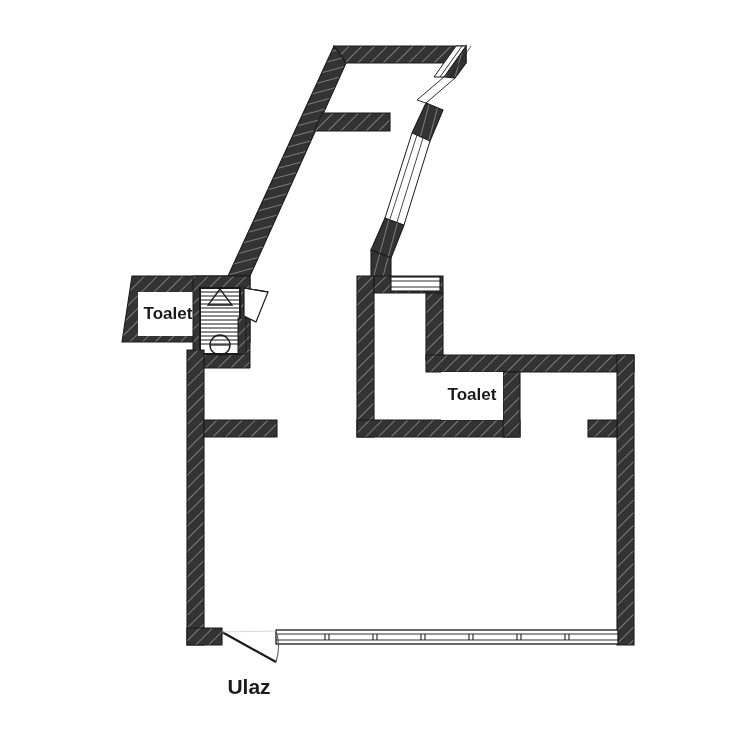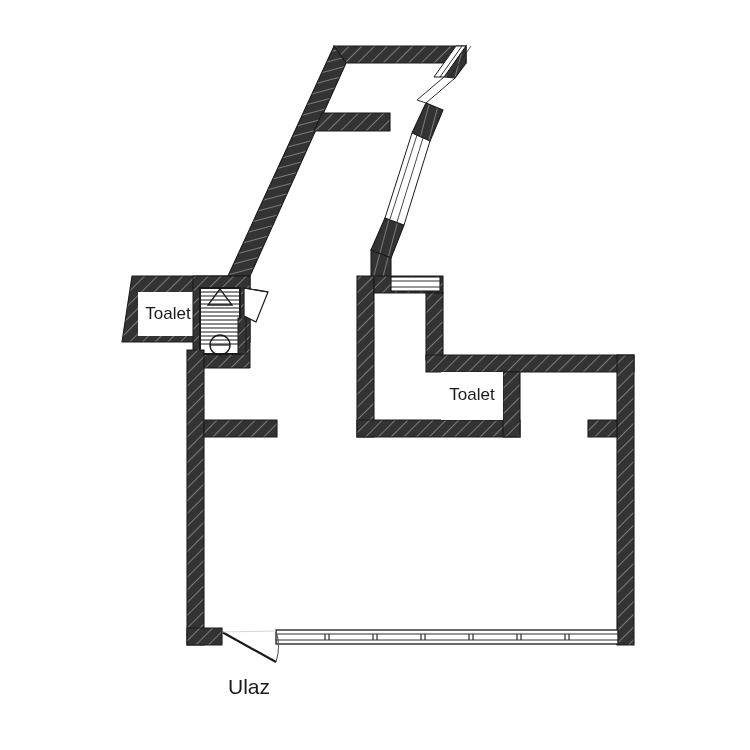--- a/index.html
+++ b/index.html
@@ -11,20 +11,21 @@
     width: 750px;
     height: 750px;
     font-family: "Liberation Sans", sans-serif;
     overflow: hidden;
   }
   #plan-root {
     position: relative;
     width: 666px;
     height: 750px;
     background: #ffffff;
+    font-weight: bold;
   }
   svg.floorplan {
     display: block;
     width: 750px;
     height: 750px;
   }
   .room-label-text {
     font-family: "Liberation Sans", sans-serif;
     font-size: 17px;
     fill: #1a1a1a;

